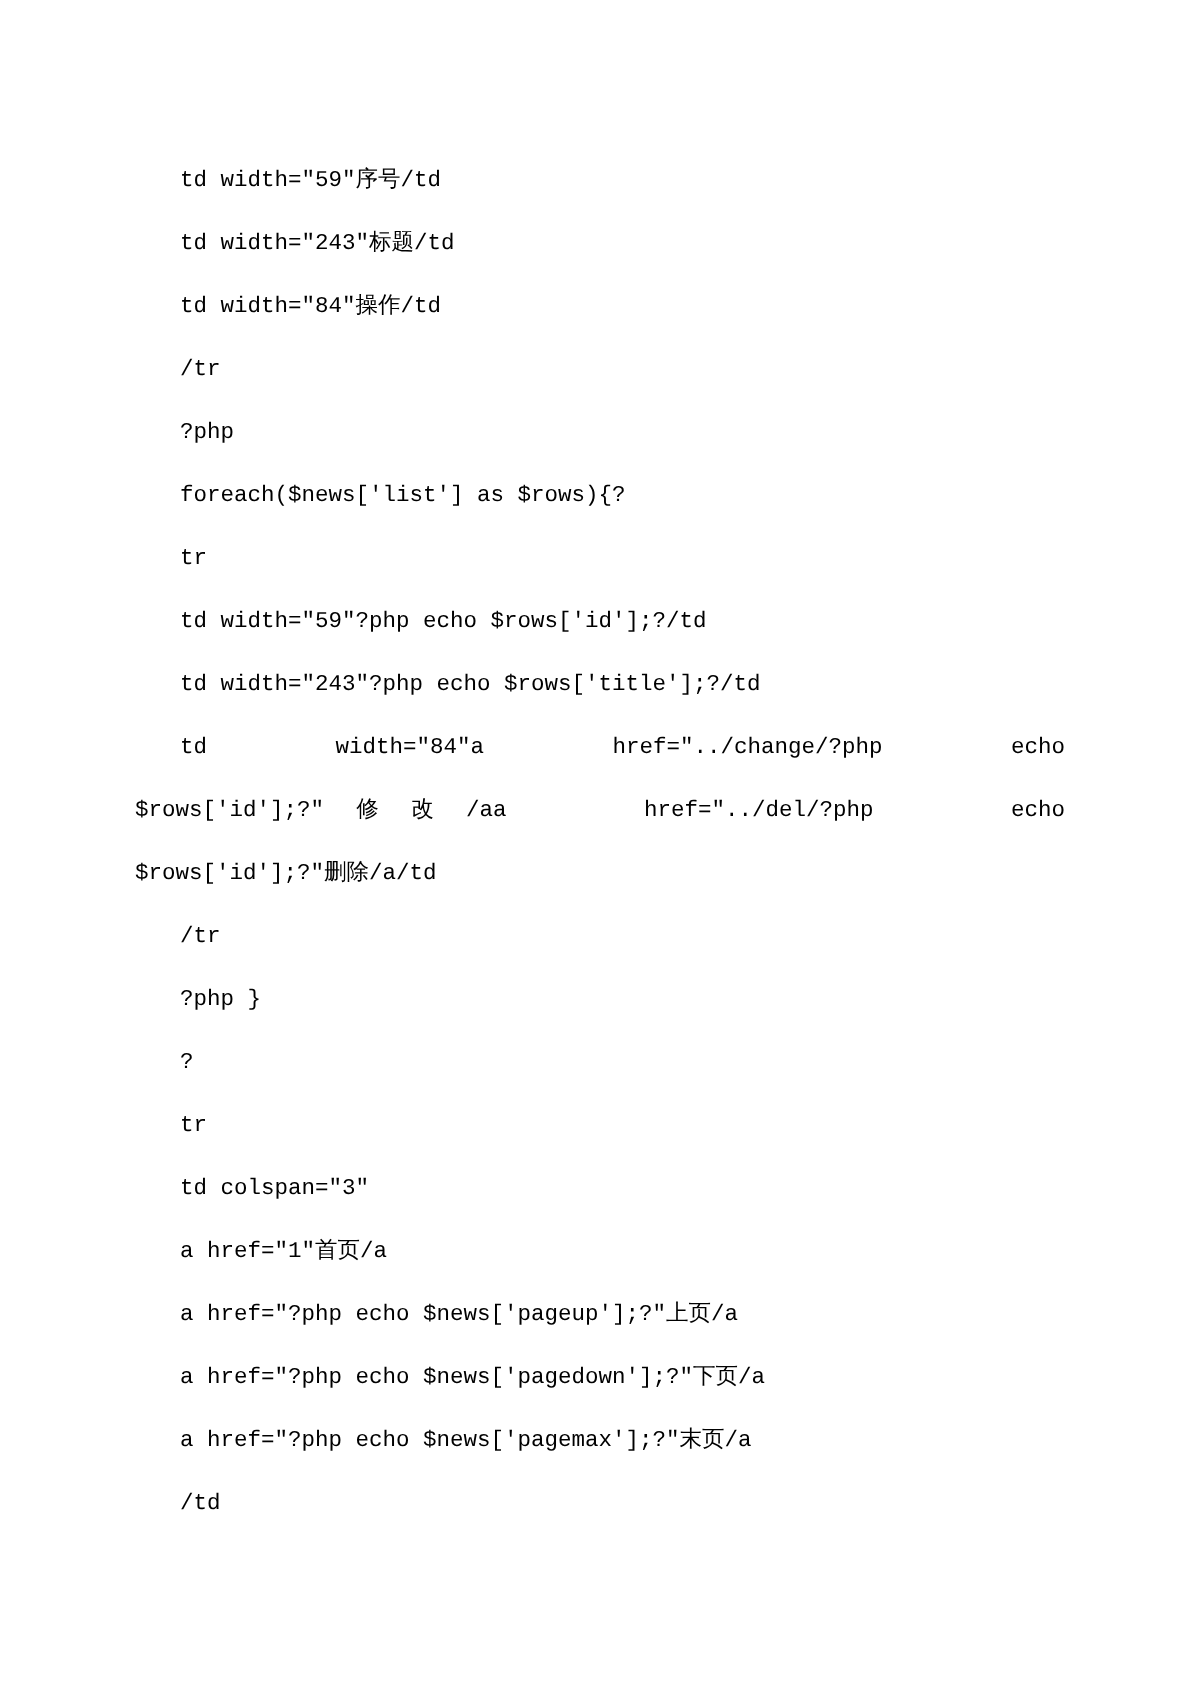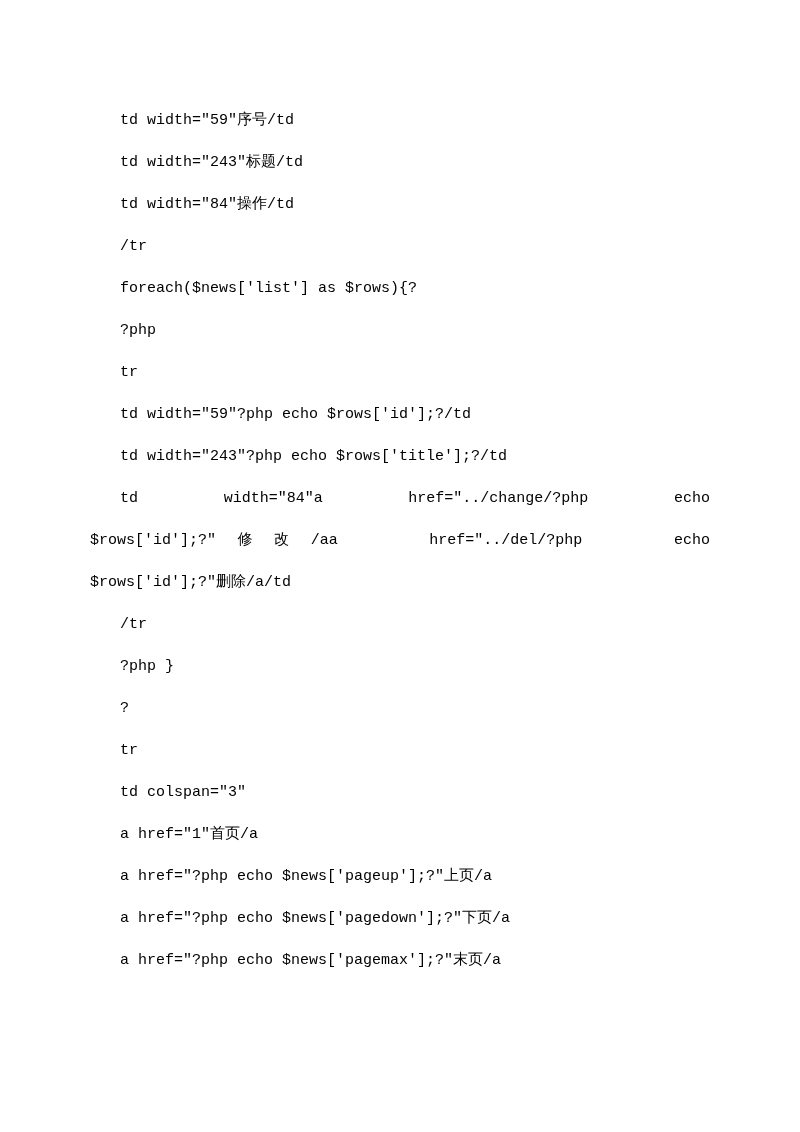--- a/index.html
+++ b/index.html
@@ -30,31 +30,32 @@
 </style>
 </head>
 <body>
 
 <div class="page">
   <div id="lines-container">
       <div class="line">td width="59"序号/td</div>
       <div class="line">td width="243"标题/td</div>
       <div class="line">td width="84"操作/td</div>
       <div class="line">/tr</div>
+      <div class="line">?php</div>
       <div class="line">foreach($news['list'] as $rows){?</div>
-      <div class="line">?php</div>
       <div class="line">tr</div>
       <div class="line">td width="59"?php echo $rows['id'];?/td</div>
       <div class="line">td width="243"?php echo $rows['title'];?/td</div>
       <div class="line justify">td   width="84"a   href="../change/?php   echo</div>
       <div class="line justify noindent">$rows['id'];?"修改/aa   href="../del/?php   echo</div>
       <div class="line noindent">$rows['id'];?"删除/a/td</div>
       <div class="line">/tr</div>
       <div class="line">?php }</div>
       <div class="line">?</div>
       <div class="line">tr</div>
       <div class="line">td colspan="3"</div>
       <div class="line">a href="1"首页/a</div>
       <div class="line">a href="?php echo $news['pageup'];?"上页/a</div>
       <div class="line">a href="?php echo $news['pagedown'];?"下页/a</div>
       <div class="line">a href="?php echo $news['pagemax'];?"末页/a</div>
+      <div class="line">/td</div>
     </div>
 </div>
 
 </body></html>

